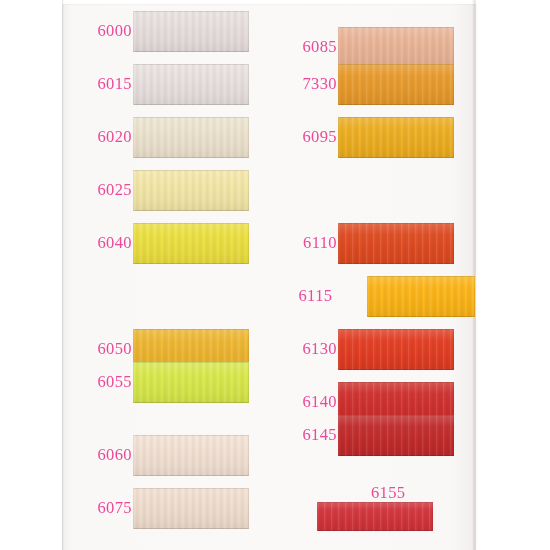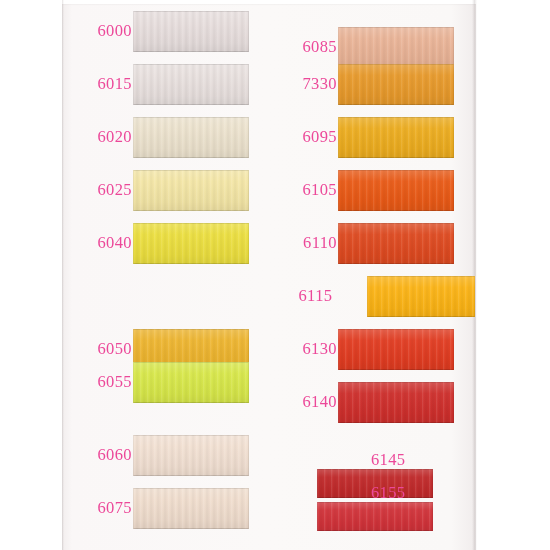--- a/index.html
+++ b/index.html
@@ -165,41 +165,37 @@
         <div class="swatch-chip" style="background-color: rgb(234, 180, 151);"></div>
       </div>
       <div class="swatch-row" style="top: 61px;">
         <div class="swatch-label">7330</div>
         <div class="swatch-chip" style="background-color: rgb(232, 154, 43);"></div>
       </div>
       <div class="swatch-row" style="top: 114px;">
         <div class="swatch-label">6095</div>
         <div class="swatch-chip" style="background-color: rgb(237, 173, 31);"></div>
       </div>
-      <div class="swatch-row" style="top: 167px;">
-        <div class="swatch-label">6105</div>
-        <div class="swatch-chip" style="background-color: rgb(234, 90, 22);"></div>
-      </div>
       <div class="swatch-row" style="top: 220px;">
         <div class="swatch-label">6110</div>
         <div class="swatch-chip" style="background-color: rgb(223, 74, 32);"></div>
       </div>
       <div class="swatch-row" style="top: 273px; gap: 34px;">
         <div class="swatch-label">6115</div>
         <div class="swatch-chip" style="background-color: rgb(252, 180, 21);"></div>
       </div>
       <div class="swatch-row" style="top: 326px; align-items: center;">
         <div class="swatch-label">6130</div>
         <div class="swatch-chip" style="background-color: rgb(226, 60, 33);"></div>
       </div>
       <div class="swatch-row" style="top: 379px;">
         <div class="swatch-label">6140</div>
         <div class="swatch-chip" style="background-color: rgb(207, 47, 44);"></div>
       </div>
-      <div class="swatch-row" style="top: 452px; flex-direction: column;">
+      <div class="swatch-row" style="top: 412px;">
         <div class="swatch-label">6145</div>
         <div class="swatch-chip" style="background-color: rgb(194, 42, 43);"></div>
       </div>
       <div class="swatch-row" style="top: 485px; flex-direction: column;">
         <div class="swatch-label">6155</div>
         <div class="swatch-chip" style="background-color: rgb(210, 51, 58);"></div>
       </div>
     </div>
 
 </div>

